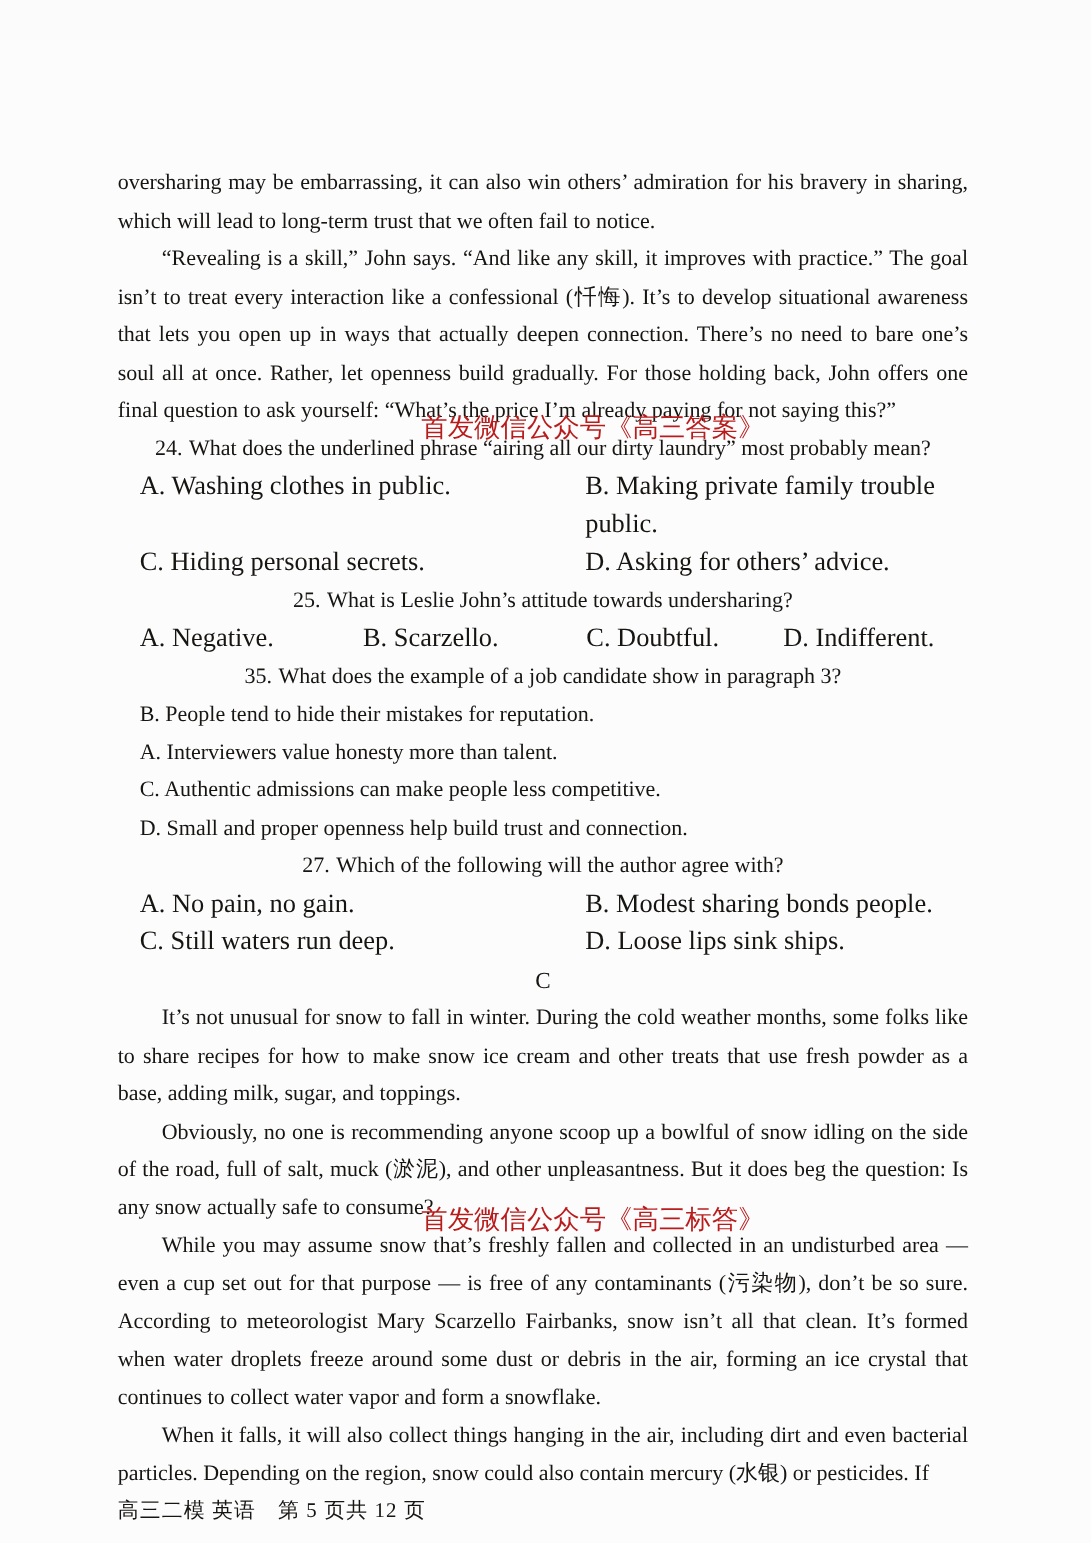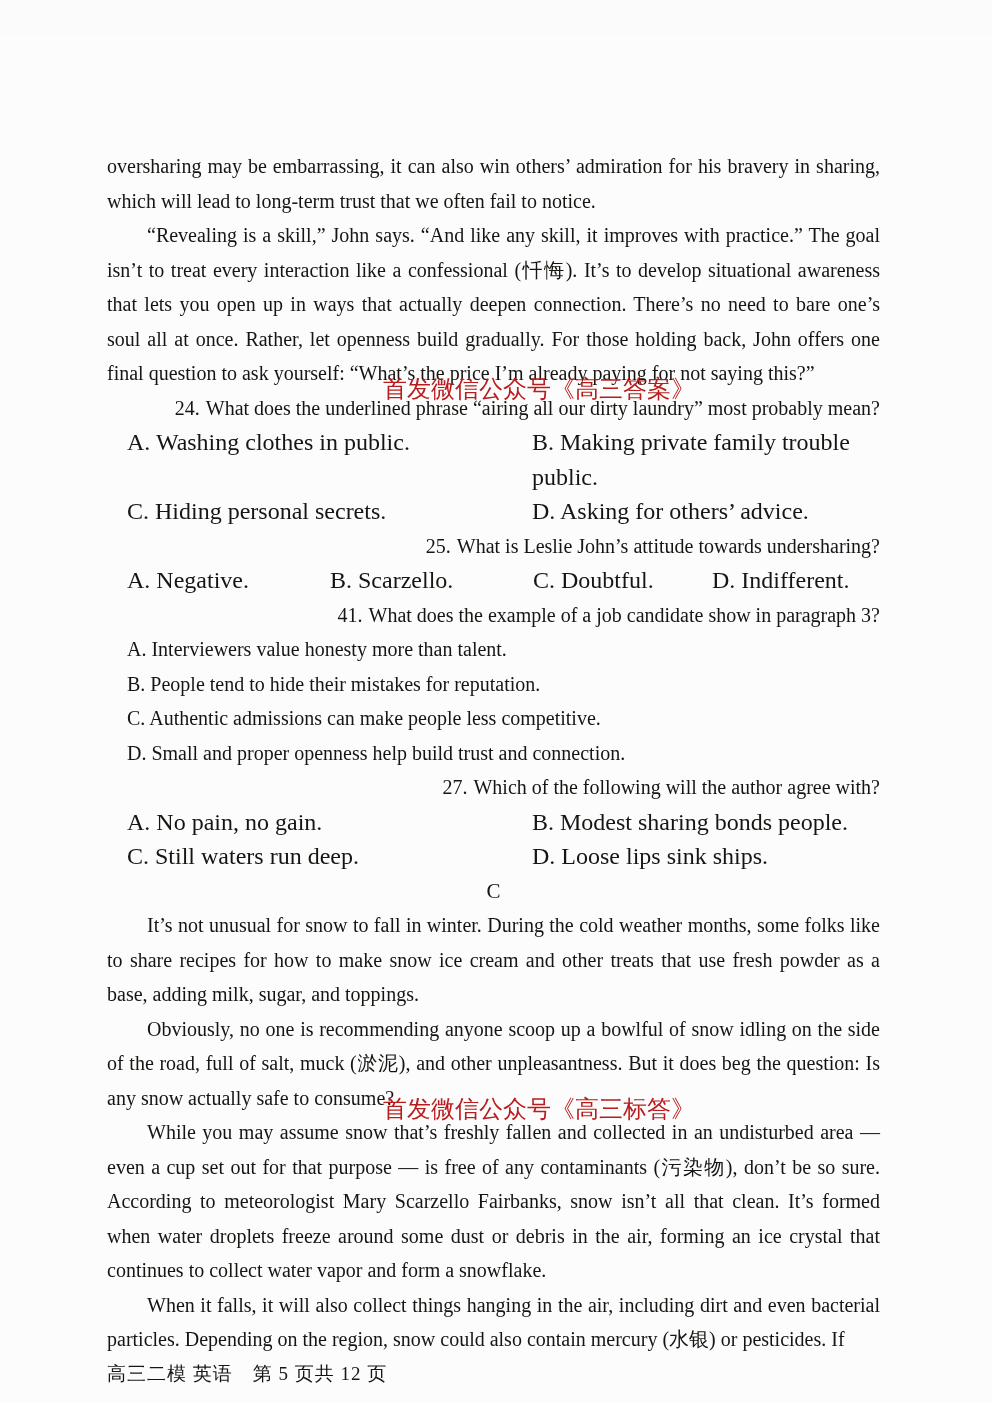--- a/index.html
+++ b/index.html
@@ -19,21 +19,21 @@
     overflow: hidden;
     margin-top: 36px;
   }
   p {
     margin: 0;
     font-size: 20px;
     line-height: 34.5px;
     text-align: justify;
   }
   .indent { text-indent: 40px; }
-  .q-line { text-align: right; }
+  .q-line { text-align: center; }
   .q-text { margin-left: 6px; }
   .opt-row {
     display: flex;
     padding-left: 20px;
     font-size: 24px;
     line-height: 34.5px;
   }
   .opt-row .col-a { width: 405px; flex: none; }
   .opt-row.four .f1 { width: 203px; flex: none; }
   .opt-row.four .f2 { width: 203px; flex: none; }
@@ -90,23 +90,23 @@
     <p class="q-line"><span>25.</span><span class="q-text">What is Leslie John’s attitude towards undersharing?</span></p>
     <div class="opt-row four">
       <span class="f1">A. Negative.</span>
       <span class="f2">B. Scarzello.</span>
       <span class="f3">C. Doubtful.</span>
       <span>D. Indifferent.</span>
     </div>
   </div>
 
   <div>
-    <p class="q-line"><span>41.</span><span class="q-text">What does the example of a job candidate show in paragraph 3?</span></p>
+    <p class="q-line"><span>35.</span><span class="q-text">What does the example of a job candidate show in paragraph 3?</span></p>
+    <p class="opt-line">B. People tend to hide their mistakes for reputation.</p>
     <p class="opt-line">A. Interviewers value honesty more than talent.</p>
-    <p class="opt-line">B. People tend to hide their mistakes for reputation.</p>
     <p class="opt-line">C. Authentic admissions can make people less competitive.</p>
     <p class="opt-line">D. Small and proper openness help build trust and connection.</p>
   </div>
 
   <div>
     <p class="q-line"><span>27.</span><span class="q-text">Which of the following will the author agree with?</span></p>
     <div class="opt-row">
       <span class="col-a">A. No pain, no gain.</span>
       <span>B. Modest sharing bonds people.</span>
     </div>

